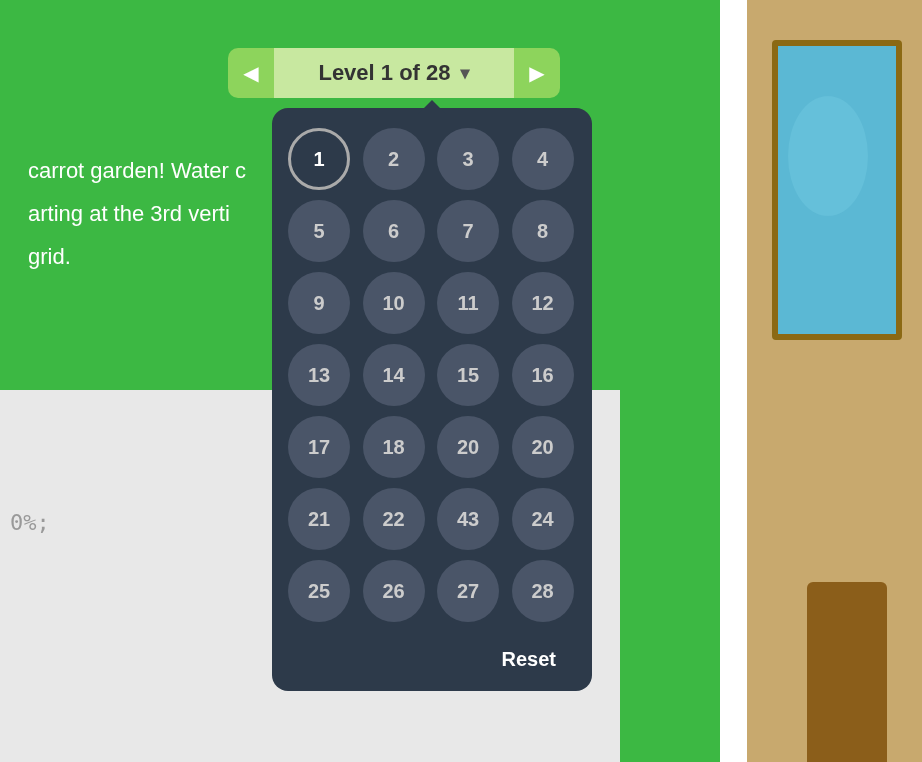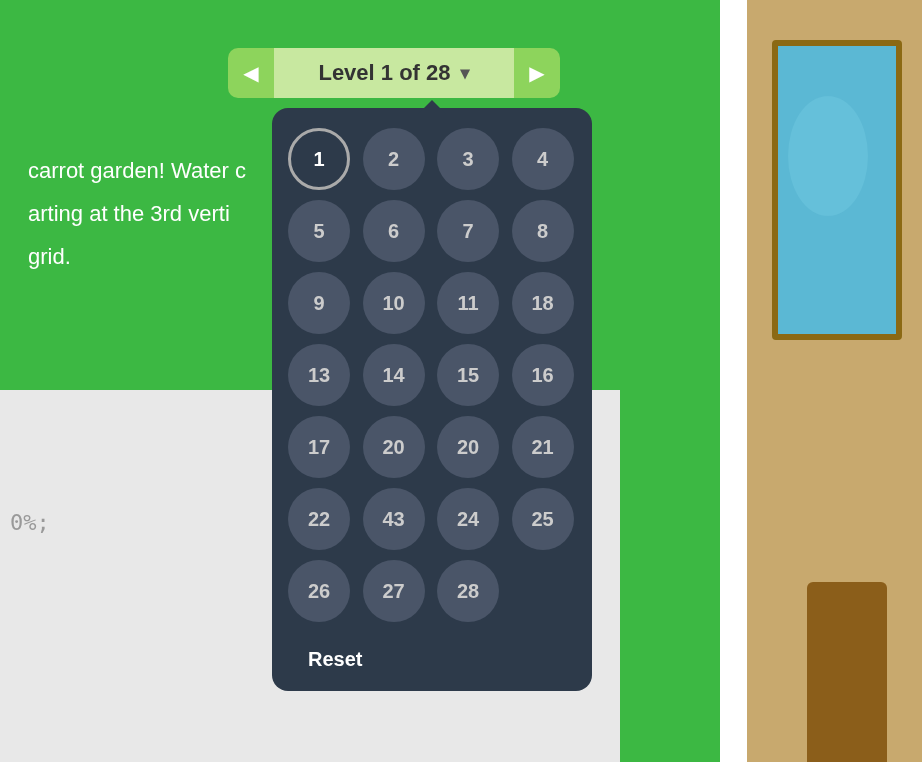--- a/index.html
+++ b/index.html
@@ -207,21 +207,21 @@
     }
 
     .level-btn.active {
       background-color: transparent;
       border: 3px solid #aaa;
       color: white;
     }
 
     .reset-row {
       display: flex;
-      justify-content: flex-start;
+      justify-content: flex-end;
       padding: 6px 0 4px;
     }
 
     .reset-btn {
       background: none;
       border: none;
       cursor: pointer;
       color: white;
       font-size: 20px;
       font-weight: 600;
@@ -268,26 +268,27 @@
       <button class="level-btn">2</button>
       <button class="level-btn">3</button>
       <button class="level-btn">4</button>
       <button class="level-btn">5</button>
       <button class="level-btn">6</button>
       <button class="level-btn">7</button>
       <button class="level-btn">8</button>
       <button class="level-btn">9</button>
       <button class="level-btn">10</button>
       <button class="level-btn">11</button>
-      <button class="level-btn">18</button>
+      <button class="level-btn">12</button>
       <button class="level-btn">13</button>
       <button class="level-btn">14</button>
       <button class="level-btn">15</button>
       <button class="level-btn">16</button>
       <button class="level-btn">17</button>
+      <button class="level-btn">18</button>
       <button class="level-btn">20</button>
       <button class="level-btn">20</button>
       <button class="level-btn">21</button>
       <button class="level-btn">22</button>
       <button class="level-btn">43</button>
       <button class="level-btn">24</button>
       <button class="level-btn">25</button>
       <button class="level-btn">26</button>
       <button class="level-btn">27</button>
       <button class="level-btn">28</button>

